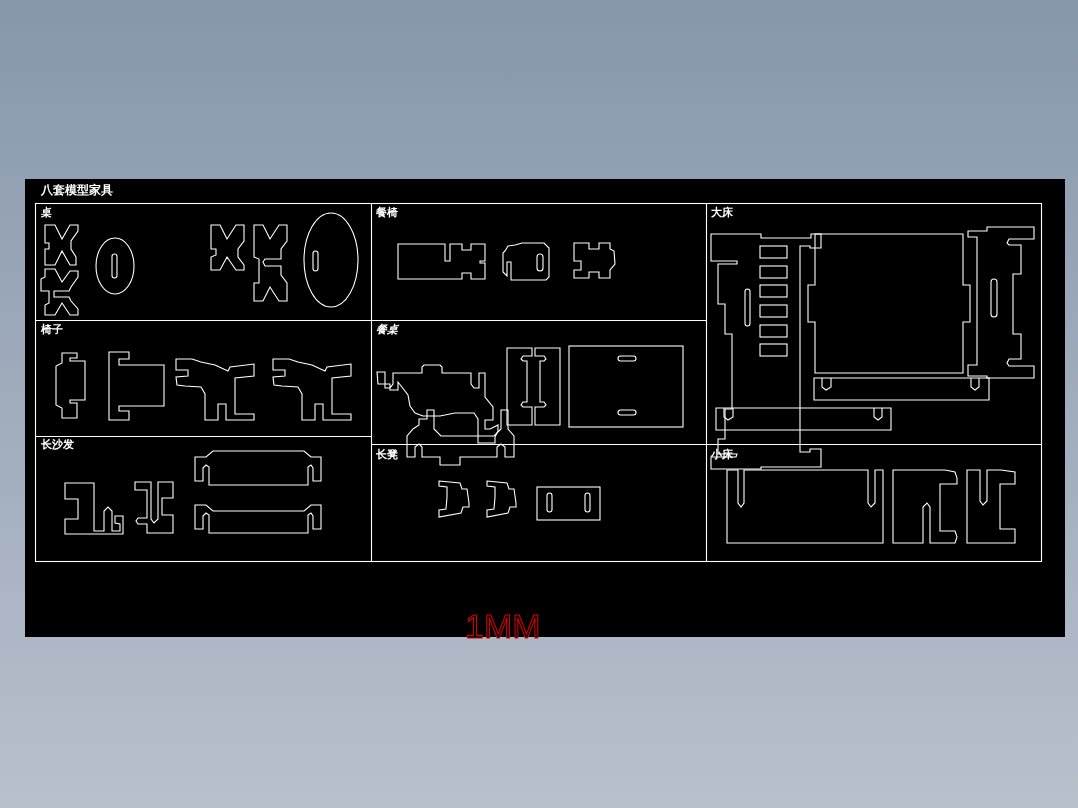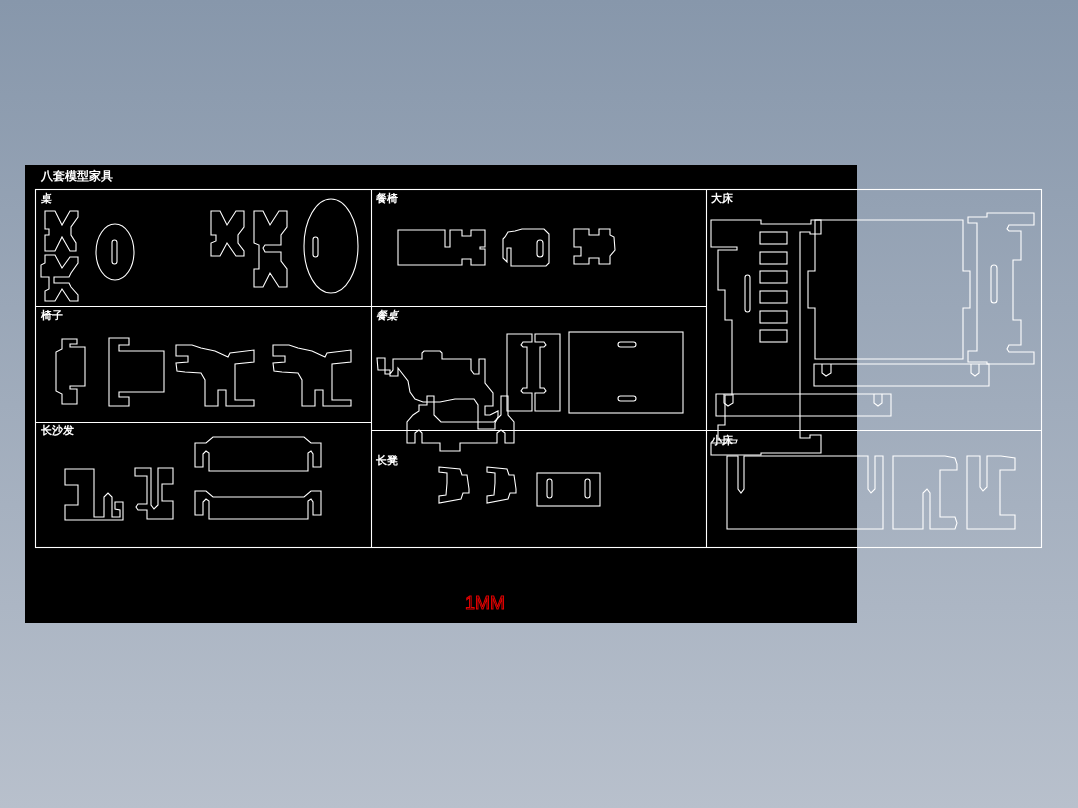--- a/index.html
+++ b/index.html
@@ -3,31 +3,31 @@
 <meta charset="utf-8">
 <style>
   html, body { margin: 0; padding: 0; }
   body {
     width: 1078px; height: 808px; overflow: hidden;
     background: linear-gradient(to bottom, #8797ab 0%, #a0acbc 50%, #b8c0cc 100%);
     font-family: "DejaVu Sans", sans-serif;
     position: relative;
   }
   #viewer { position: absolute; left: 0; top: 0; width: 1078px; height: 808px; }
-  .sheet { position: absolute; left: 25px; top: 165px; width: 832px; height: 458px; background: #000; }
+  .sheet { position: absolute; left: 25px; top: 179px; width: 1040px; height: 458px; background: #000; }
   .title-label {
     position: absolute; left: 16px; top: 3px; color: #fff; font-size: 12px; font-weight: bold;
     font-family: "DejaVu Sans", sans-serif; letter-spacing: 0px;
   }
   .cell-label {
     position: absolute; color: #fff; font-size: 11px; font-weight: bold;
     font-family: "DejaVu Sans", sans-serif; white-space: nowrap;
   }
   .scale-label {
-    position: absolute; left: 440px; top: 428px; color: #000; font-size: 18px;
+    position: absolute; left: 440px; top: 428px; color: #000; font-size: 34px;
     font-family: "Liberation Sans", sans-serif;
     -webkit-text-stroke: 1px #e00000; letter-spacing: 0px;
   }
   svg.drawing { position: absolute; left: 0; top: 0; }
   svg.drawing path, svg.drawing rect, svg.drawing ellipse, svg.drawing polyline, svg.drawing polygon, svg.drawing line {
     fill: none; stroke: #ffffff; stroke-width: 1.1;
   }
 </style>
 </head>
 <body>
@@ -35,21 +35,21 @@
 <div id="viewer">
   <div class="sheet">
     <span class="title-label">八套模型家具</span>
 
     <span class="cell-label" style="left:16px;top:26px;">桌</span>
     <span class="cell-label" style="left:351px;top:26px;">餐椅</span>
     <span class="cell-label" style="left:686px;top:26px;">大床</span>
     <span class="cell-label" style="left:16px;top:143px;text-align:center;">椅子</span>
     <span class="cell-label" style="left:351px;top:143px;font-style:italic;">餐桌</span>
     <span class="cell-label" style="left:16px;top:258px;">长沙发</span>
-    <span class="cell-label" style="left:351px;top:268px;margin-top:20px;">长凳</span>
+    <span class="cell-label" style="left:351px;top:268px;">长凳</span>
     <span class="cell-label" style="left:686px;top:268px;">小床</span>
 
     <svg class="drawing" width="1028" height="458" viewBox="0 0 1028 458">
 
       <g>
         <rect x="10.5" y="24.5" width="1006" height="358"></rect>
         <line x1="346.5" y1="24.5" x2="346.5" y2="382.5"></line>
         <line x1="681.5" y1="24.5" x2="681.5" y2="382.5"></line>
         <line x1="10.5" y1="141.5" x2="346.5" y2="141.5"></line>
         <line x1="346.5" y1="141.5" x2="681.5" y2="141.5"></line>

